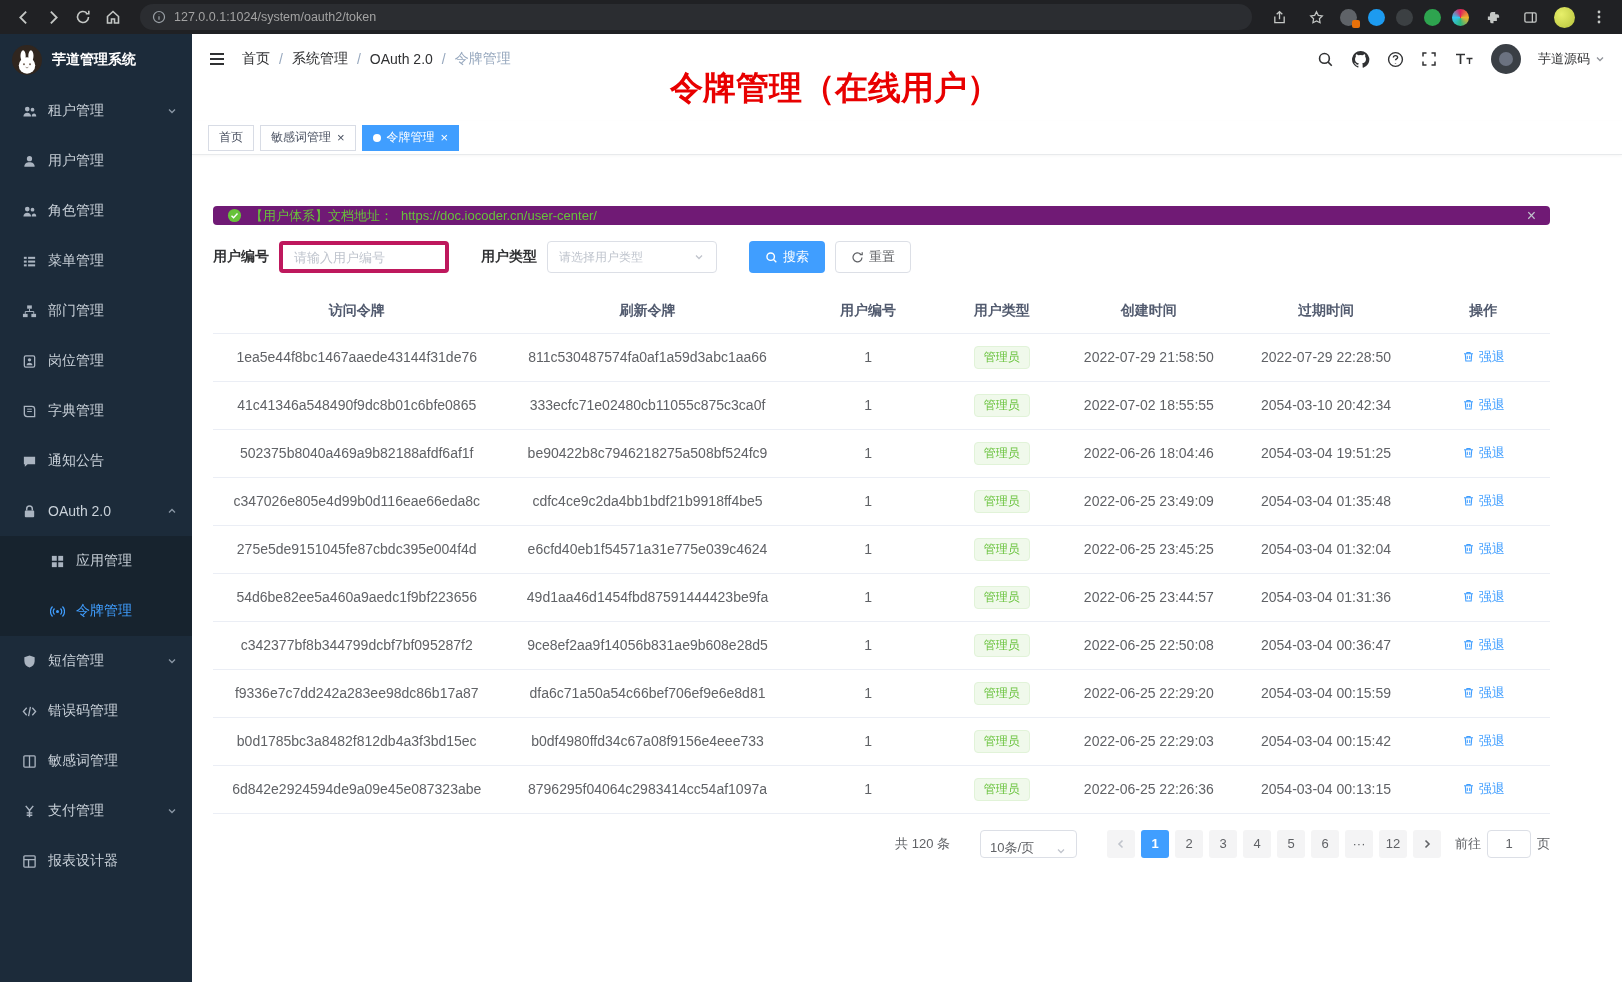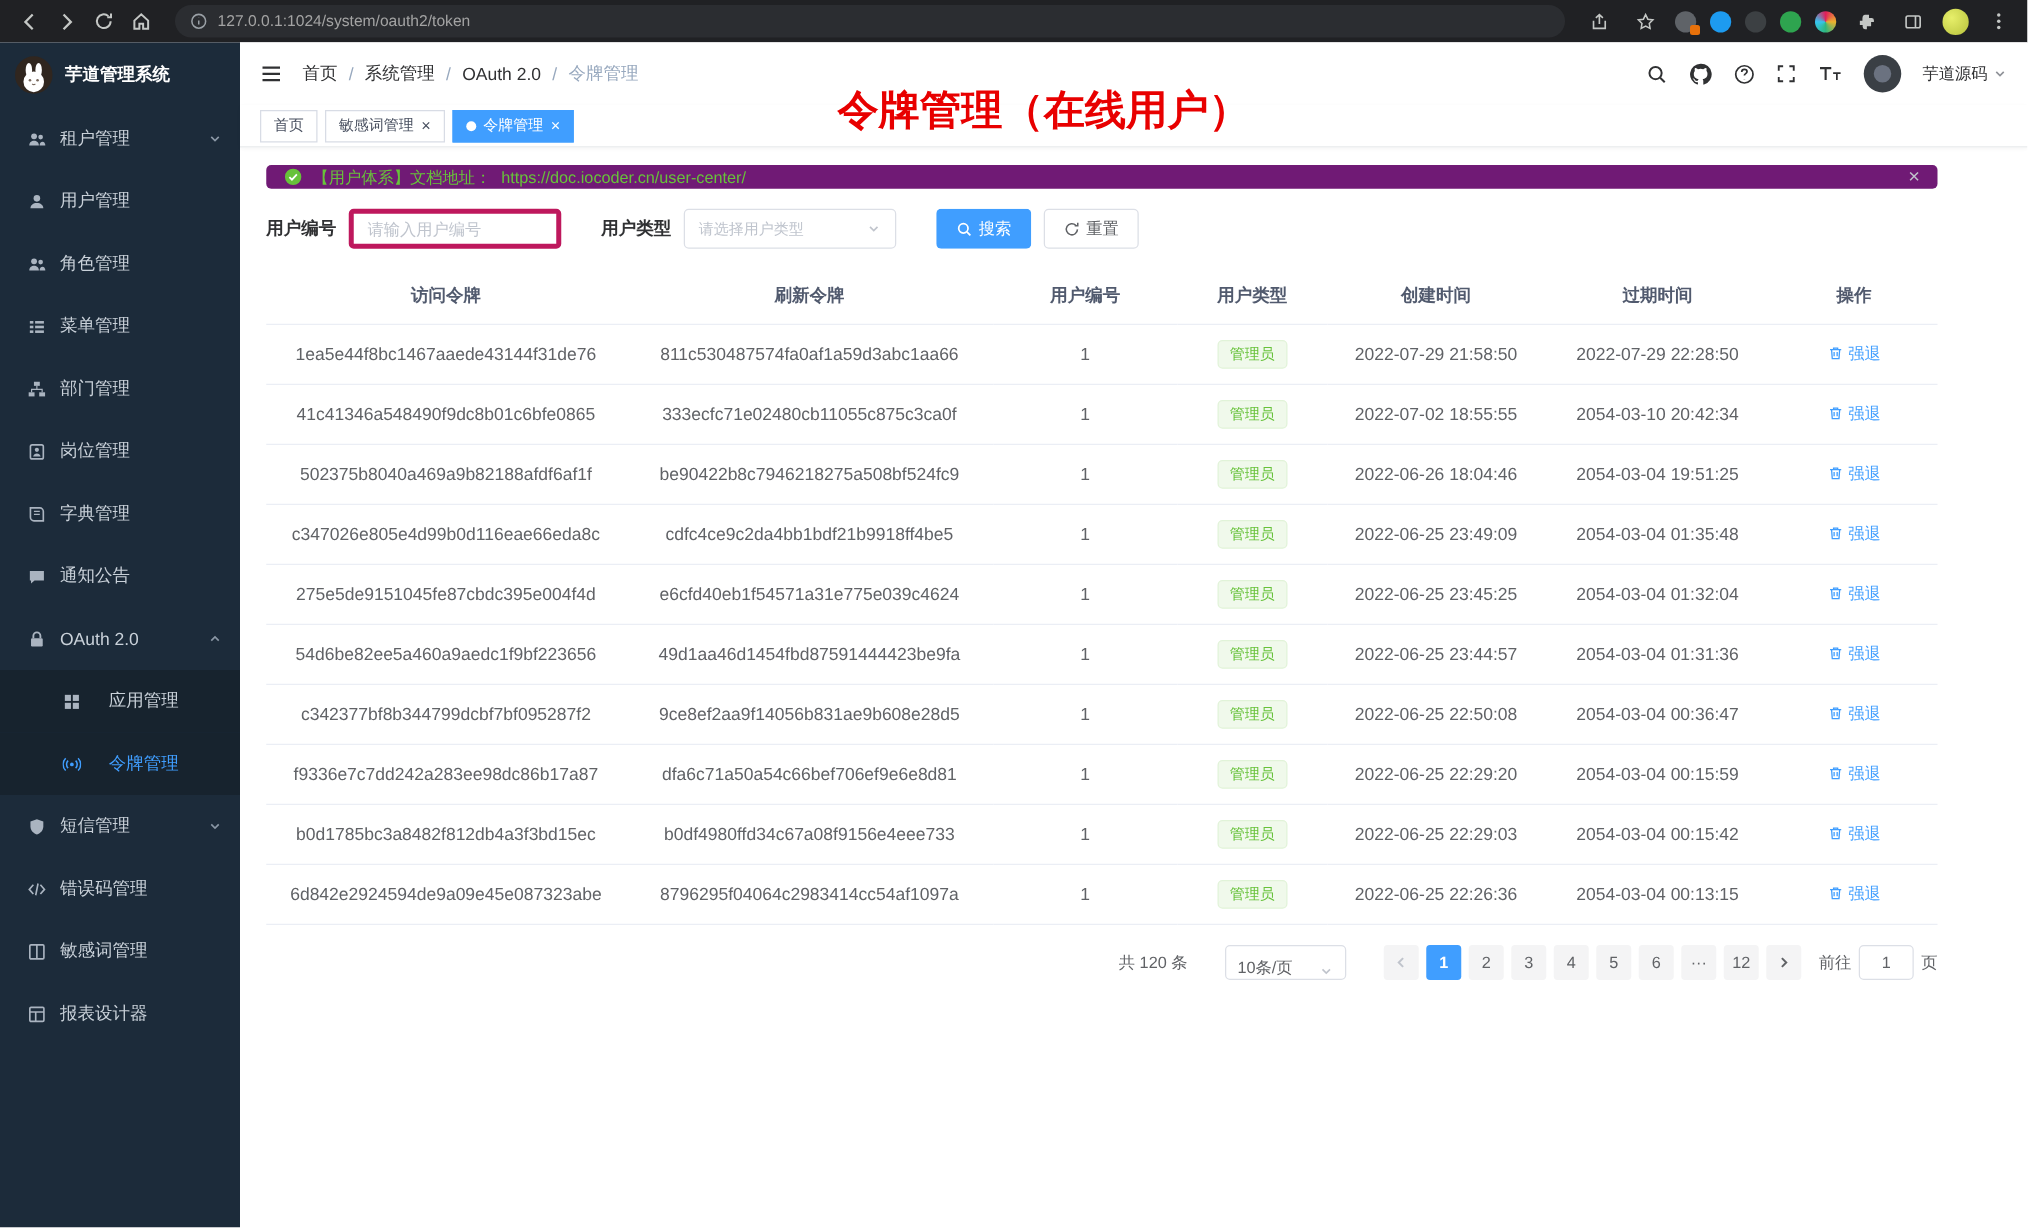--- a/index.html
+++ b/index.html
@@ -20,28 +20,28 @@
   .profile-av { width: 21px; height: 21px; border-radius: 50%; background: radial-gradient(circle at 35% 35%, #e7ef6a, #b7c23c); cursor: pointer; }
 
   
   .app { display: flex; height: 948px; }
 
   .sidebar { width: 192px; flex-shrink: 0; background: #1c2b3a; color: #c9d1d9; }
   .logo { height: 52px; display: flex; align-items: center; gap: 10px; padding: 0 12px; }
   .logo-av { width: 30px; height: 30px; border-radius: 50%; background: #30261f; display: flex; align-items: flex-end; justify-content: center; overflow: hidden; }
   .logo-title { color: #fff; font-size: 14px; font-weight: 700; }
   .menu-item { height: 50px; display: flex; align-items: center; padding: 0 14px 0 22px; font-size: 14px; cursor: pointer; }
-  .menu-item.sub { padding-left: 50px; background: #17232e; gap: 11px; }
+  .menu-item.sub { padding-left: 50px; background: #17232e; }
   .menu-item.active { color: #409eff; }
   .mi-icon { width: 16px; display: inline-flex; margin-right: 10px; color: #aab4c0; }
   .menu-item.active .mi-icon { color: #409eff; }
   .mi-caret { margin-left: auto; color: #8a97a5; display: flex; }
   .mi-caret.up svg { transform: rotate(180deg); }
 
-  .main { flex: 1; display: flex; flex-direction: column; min-width: 0; background: #fff; }
+  .main { flex: 1; display: flex; flex-direction: column; min-width: 0; background: #fff; gap: 37px; }
 
   .topbar { height: 50px; display: flex; align-items: center; padding: 0 16px; background: #fff; }
   .hamb { color: #303133; display: flex; cursor: pointer; }
   .breadcrumb { display: flex; align-items: center; gap: 9px; margin-left: 16px; font-size: 14px; color: #303133; }
   .crumb { cursor: pointer; }
   .crumb.last { color: #97a8be; cursor: default; }
   .crumb-sep { color: #97a8be; }
   .top-right { margin-left: auto; display: flex; align-items: center; gap: 17px; }
   .tr-ic { display: flex; cursor: pointer; color: #303133; }
   .avatar { width: 30px; height: 30px; border-radius: 50%; background: #3a3f45; position: relative; overflow: hidden; cursor: pointer; }
@@ -328,20 +328,33 @@
             <svg width="15" height="15" viewBox="0 0 16 16">
               <rect x="2" y="2" width="12" height="12" rx="1" fill="none" stroke="currentColor" stroke-width="1.4"></rect>
               <path d="M8 2v12" stroke="currentColor" stroke-width="1.4"></path>
             </svg>
           </span>
       <span class="mi-label">敏感词管理</span>
     </div>
         <div class="menu-item">
       <span class="mi-icon">
             <svg width="15" height="15" viewBox="0 0 16 16">
+              <path d="M4 2l4 5 4-5M8 7v7M5 9.5h6M5 12h6" fill="none" stroke="currentColor" stroke-width="1.5"></path>
+            </svg>
+          </span>
+      <span class="mi-label">支付管理</span>
+          <span class="mi-caret">
+            <svg width="12" height="12" viewBox="0 0 12 12" fill="none" stroke="currentColor" stroke-width="1.3">
+              <path d="M3 4.5 6 7.5 9 4.5"></path>
+            </svg>
+          </span>
+    </div>
+        <div class="menu-item">
+      <span class="mi-icon">
+            <svg width="15" height="15" viewBox="0 0 16 16">
               <rect x="2" y="2" width="12" height="12" rx="1" fill="none" stroke="currentColor" stroke-width="1.4"></rect>
               <path d="M2 6h12M7 6v8" stroke="currentColor" stroke-width="1.4"></path>
             </svg>
           </span>
       <span class="mi-label">报表设计器</span>
     </div>
       </nav>
   </aside>
 
   <div class="main">

